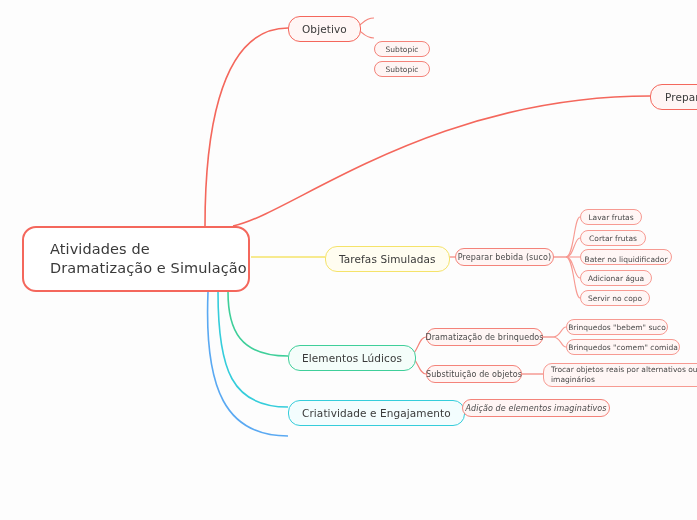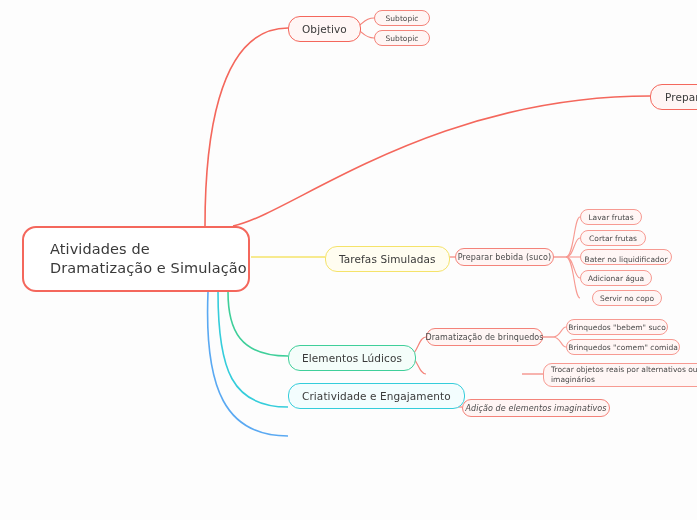--- a/index.html
+++ b/index.html
@@ -54,21 +54,21 @@
     border-width:1.1px;border-color:#f79a92;border-radius:9px;
     background:#fff6f5;
     height:16px;font-size:7.5px;
     padding:0 8px;justify-content:center;
     color:#4a4a4a;
   }
   .n-sub{
     border-width:1.1px;border-color:#f4837a;border-radius:9px;
     background:#fff5f4;
     height:16px;font-size:7.5px;
-    padding:0 9px;justify-content:center;color:#4a4a4a;
+    padding:0 9px;justify-content:center;color:#4a4a4a;margin-top:31px;
   }
   .n-wrap{
     white-space:normal;line-height:10px;
     align-items:center;text-align:left;
     justify-content:flex-start;
   }
 </style>
 </head>
 <body style="background: rgb(253, 253, 253);">
 
@@ -126,21 +126,21 @@
   </div>
 
   <div class="node n-l1 c-yellow" style="left:325px;top:246px;">
     <span>Tarefas Simuladas</span>
   </div>
 
   <div class="node n-l1 c-green" style="left:288px;top:345px;">
     <span>Elementos Lúdicos</span>
   </div>
 
-  <div class="node n-l1 c-cyan" style="left:288px;top:383px;text-align:right;">
+  <div class="node n-l1 c-cyan" style="left:288px;top:400px;text-align:right;">
     <span>Criatividade e Engajamento</span>
   </div>
 
 
   <div class="node n-sub" style="left:374px;top:10px;width:56px;">
     <span>Subtopic</span>
   </div>
   <div class="node n-sub" style="left:374px;top:30px;width:56px;">
     <span>Subtopic</span>
   </div>
@@ -154,26 +154,29 @@
   </div>
   <div class="node n-l3" style="left:580px;top:230px;width:66px;text-align:center;">
     <span>Cortar frutas</span>
   </div>
   <div class="node n-l3" style="left:580px;top:249px;width:92px;align-items:flex-end;">
     <span>Bater no liquidificador</span>
   </div>
   <div class="node n-l3" style="left:580px;top:270px;width:72px;">
     <span>Adicionar água</span>
   </div>
-  <div class="node n-l3" style="left:580px;top:290px;width:70px;margin-left:12px;">
+  <div class="node n-l3" style="left:580px;top:290px;width:70px;">
     <span>Servir no copo</span>
   </div>
 
   <div class="node n-l2" style="left:426px;top:328px;width:117px;">
     <span>Dramatização de brinquedos</span>
+  </div>
+  <div class="node n-l2" style="left:426px;top:365px;width:96px;">
+    <span>Substituição de objetos</span>
   </div>
 
   <div class="node n-l3" style="left:566px;top:319px;width:102px;">
     <span>Brinquedos "bebem" suco</span>
   </div>
   <div class="node n-l3" style="left:566px;top:339px;width:114px;">
     <span>Brinquedos "comem" comida</span>
   </div>
 
   <div class="node n-l3 n-wrap" style="left:543px;top:363px;width:172px;height:24px;padding:0 7px;">

